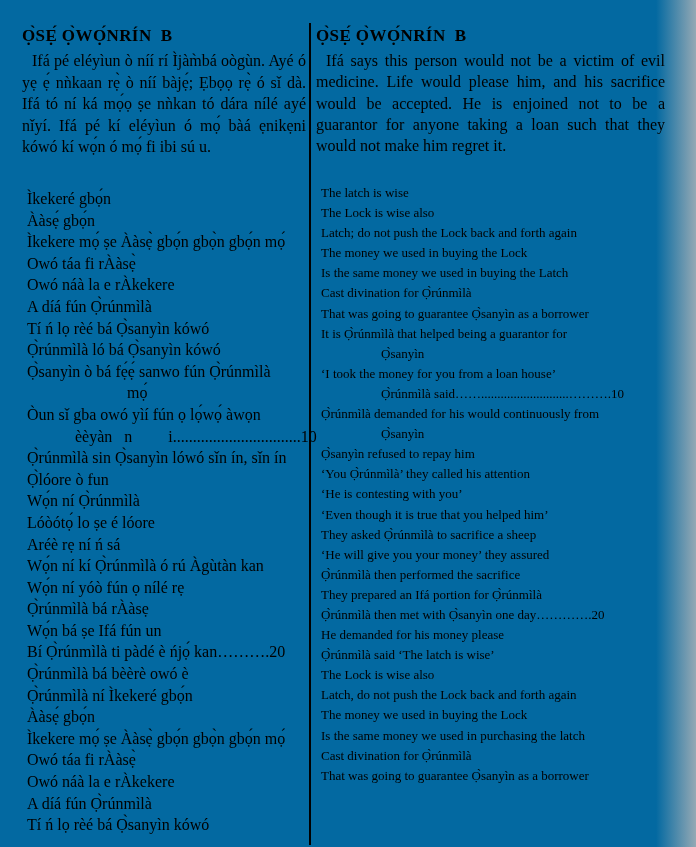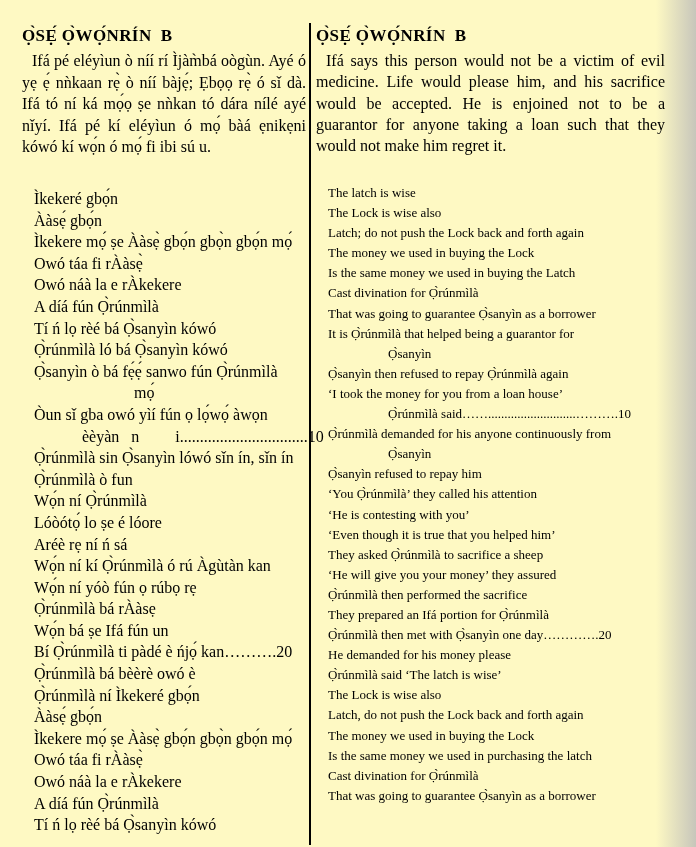--- a/index.html
+++ b/index.html
@@ -1,20 +1,20 @@
 <!DOCTYPE html>
 <html><head>
 <meta charset="utf-8">
 <style>
   html, body { margin: 0; padding: 0; background: #ffffff; }
   .page {
     position: relative;
     width: 696px;
     height: 847px;
-    background: #fef9c3;
+    background: #0369a1;
     font-family: "Liberation Serif", "DejaVu Serif", serif;
     color: #000000;
     overflow: hidden;
   }
   .edge-shadow {
     position: absolute;
     top: 0; right: 0;
     width: 40px; height: 100%;
     background: linear-gradient(to right, rgba(200,200,200,0), rgba(185,185,185,0.8));
     z-index: 0;
@@ -39,21 +39,21 @@
   .intro {
     margin: 4px 3px 0 0;
     font-size: 16px;
     line-height: 21.6px;
     text-align: justify;
     text-indent: 10px;
   }
   .right-col .intro { line-height: 21.3px; }
   .verse {
     position: absolute;
-    left: 12px; right: -20px;
+    left: 5px; right: -20px;
     font-size: 16px;
   }
   .left-col  .verse { top: 162px; line-height: 21.6px; }
   .right-col .verse { top: 157px; line-height: 20.1px; font-size: 13px; }
   .verse-line {
     position: relative;
     z-index: 2;
     white-space: pre;
   }
   .indent-1 { padding-left: 48px; }
@@ -77,26 +77,26 @@
         <div class="verse-line">Owó táa fi rÀàsẹ̀</div>
         <div class="verse-line">Owó náà la e rÀkekere</div>
         <div class="verse-line">A díá fún Ọ̀rúnmìlà</div>
         <div class="verse-line">Tí ń lọ rèé bá Ọ̀sanyìn kówó</div>
         <div class="verse-line">Ọ̀rúnmìlà ló bá Ọ̀sanyìn kówó</div>
         <div class="verse-line">Ọ̀sanyìn ò bá fẹ́ẹ́ sanwo fún Ọ̀rúnmìlà</div>
         <div class="verse-line indent-2">mọ́</div>
         <div class="verse-line">Òun sǐ gba owó yìí fún ọ lọ́wọ́ àwọn</div>
         <div class="verse-line indent-1">èèyàn   n         i................................10</div>
         <div class="verse-line">Ọ̀rúnmìlà sin Ọ̀sanyìn lówó sǐn ín, sǐn ín</div>
-        <div class="verse-line">Ọ̀rúnmìlà ò fun</div>
+        <div class="verse-line">Ọ̀lóore ò fun</div>
         <div class="verse-line">Wọ́n ní Ọ̀rúnmìlà</div>
         <div class="verse-line">Lóòótọ́ lo ṣe é lóore</div>
         <div class="verse-line">Aréè rẹ ní ń sá</div>
         <div class="verse-line">Wọ́n ní kí Ọ̀rúnmìlà ó rú Àgùtàn kan</div>
-        <div class="verse-line">Wọ́n ní yóò fún ọ rúbọ rẹ</div>
+        <div class="verse-line">Wọ́n ní yóò fún ọ nílé rẹ</div>
         <div class="verse-line">Ọ̀rúnmìlà bá rÀàsẹ</div>
         <div class="verse-line">Wọ́n bá ṣe Ifá fún un</div>
         <div class="verse-line">Bí Ọ̀rúnmìlà ti pàdé è ńjọ́ kan……….20</div>
         <div class="verse-line">Ọ̀rúnmìlà bá bèèrè owó è</div>
         <div class="verse-line">Ọ̀rúnmìlà ní Ìkekeré gbọ́n</div>
         <div class="verse-line">Ààsẹ́ gbọ́n</div>
         <div class="verse-line">Ìkekere mọ́ ṣe Ààsẹ̀ gbọ́n gbọ̀n gbọ́n mọ́</div>
         <div class="verse-line">Owó táa fi rÀàsẹ̀</div>
         <div class="verse-line">Owó náà la e rÀkekere</div>
         <div class="verse-line">A díá fún Ọ̀rúnmìlà</div>
@@ -110,24 +110,23 @@
     <div class="verse">
         <div class="verse-line">The latch is wise</div>
         <div class="verse-line">The Lock is wise also</div>
         <div class="verse-line">Latch; do not push the Lock back and forth again</div>
         <div class="verse-line">The money we used in buying the Lock</div>
         <div class="verse-line">Is the same money we used in buying the Latch</div>
         <div class="verse-line">Cast divination for Ọ̀rúnmìlà</div>
         <div class="verse-line">That was going to guarantee Ọ̀sanyìn as a borrower</div>
         <div class="verse-line">It is Ọ̀rúnmìlà that helped being a guarantor for</div>
         <div class="verse-line indent-3">Ọ̀sanyìn</div>
-        <div class="verse-line">Ọ̀sanyìn then refused to repay Ọ̀rúnmìlà again</div>
         <div class="verse-line">‘I took the money for you from a loan house’</div>
         <div class="verse-line indent-3">Ọ̀rúnmìlà said……...........................……….10</div>
-        <div class="verse-line">Ọ̀rúnmìlà demanded for his anyone continuously from</div>
+        <div class="verse-line">Ọ̀rúnmìlà demanded for his would continuously from</div>
         <div class="verse-line indent-3">Ọ̀sanyìn</div>
         <div class="verse-line">Ọ̀sanyìn refused to repay him</div>
         <div class="verse-line">‘You Ọ̀rúnmìlà’ they called his attention</div>
         <div class="verse-line">‘He is contesting with you’</div>
         <div class="verse-line">‘Even though it is true that you helped him’</div>
         <div class="verse-line">They asked Ọ̀rúnmìlà to sacrifice a sheep</div>
         <div class="verse-line">‘He will give you your money’ they assured</div>
         <div class="verse-line">Ọ̀rúnmìlà then performed the sacrifice</div>
         <div class="verse-line">They prepared an Ifá portion for Ọ̀rúnmìlà</div>
         <div class="verse-line">Ọ̀rúnmìlà then met with Ọ̀sanyìn one day………….20</div>

